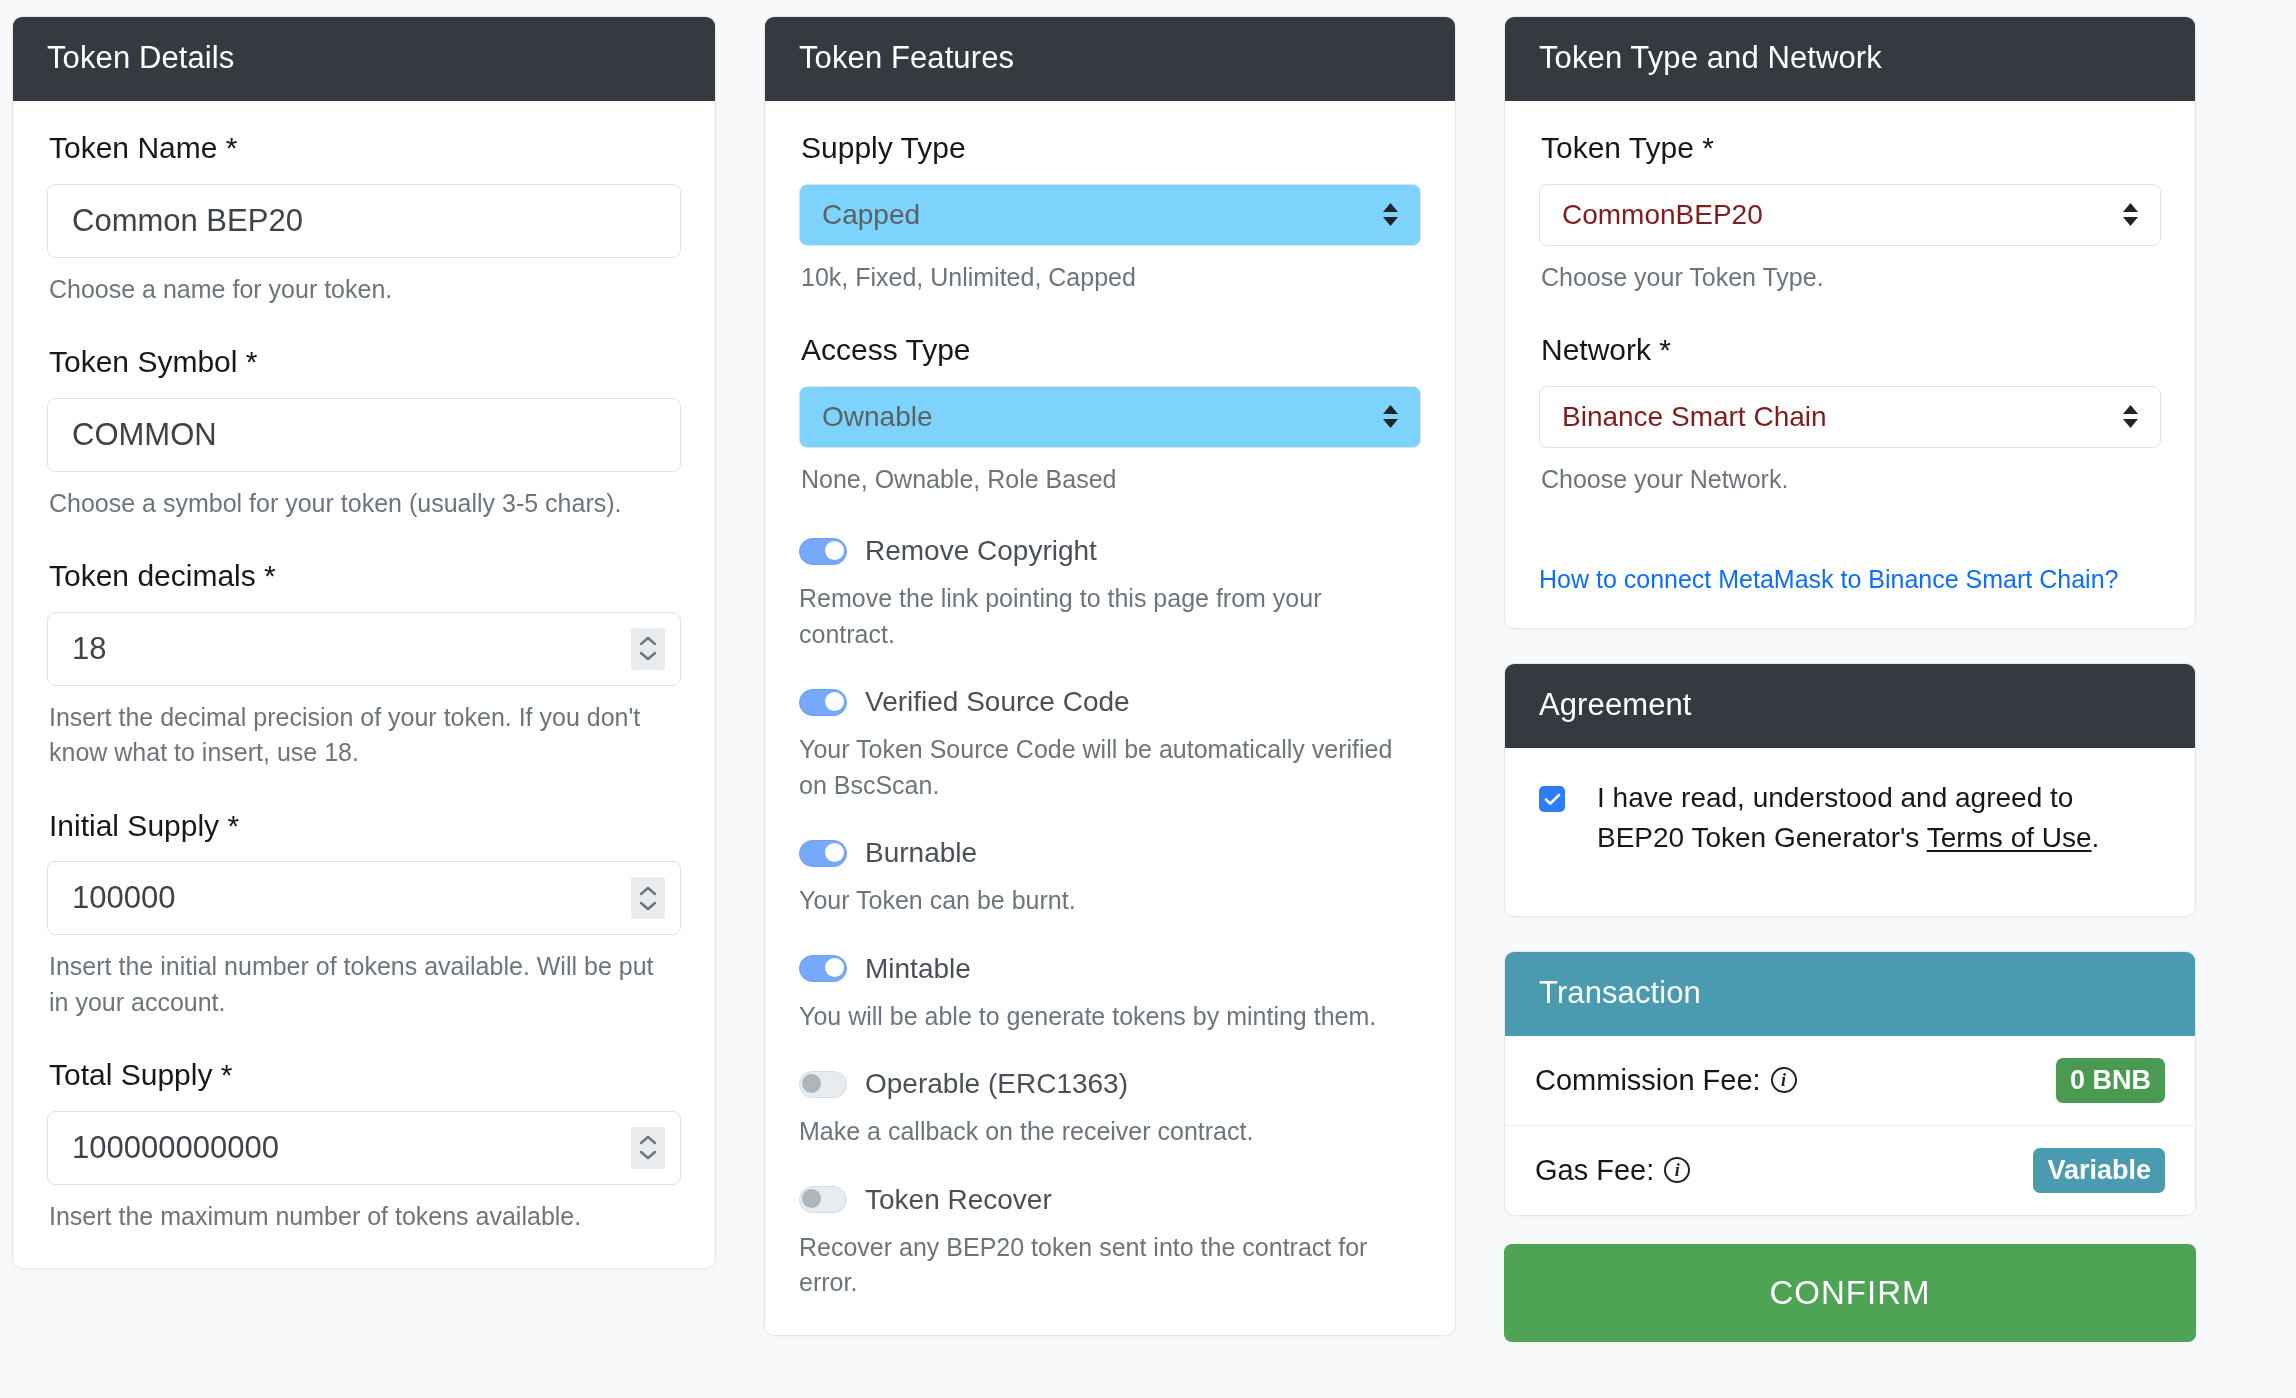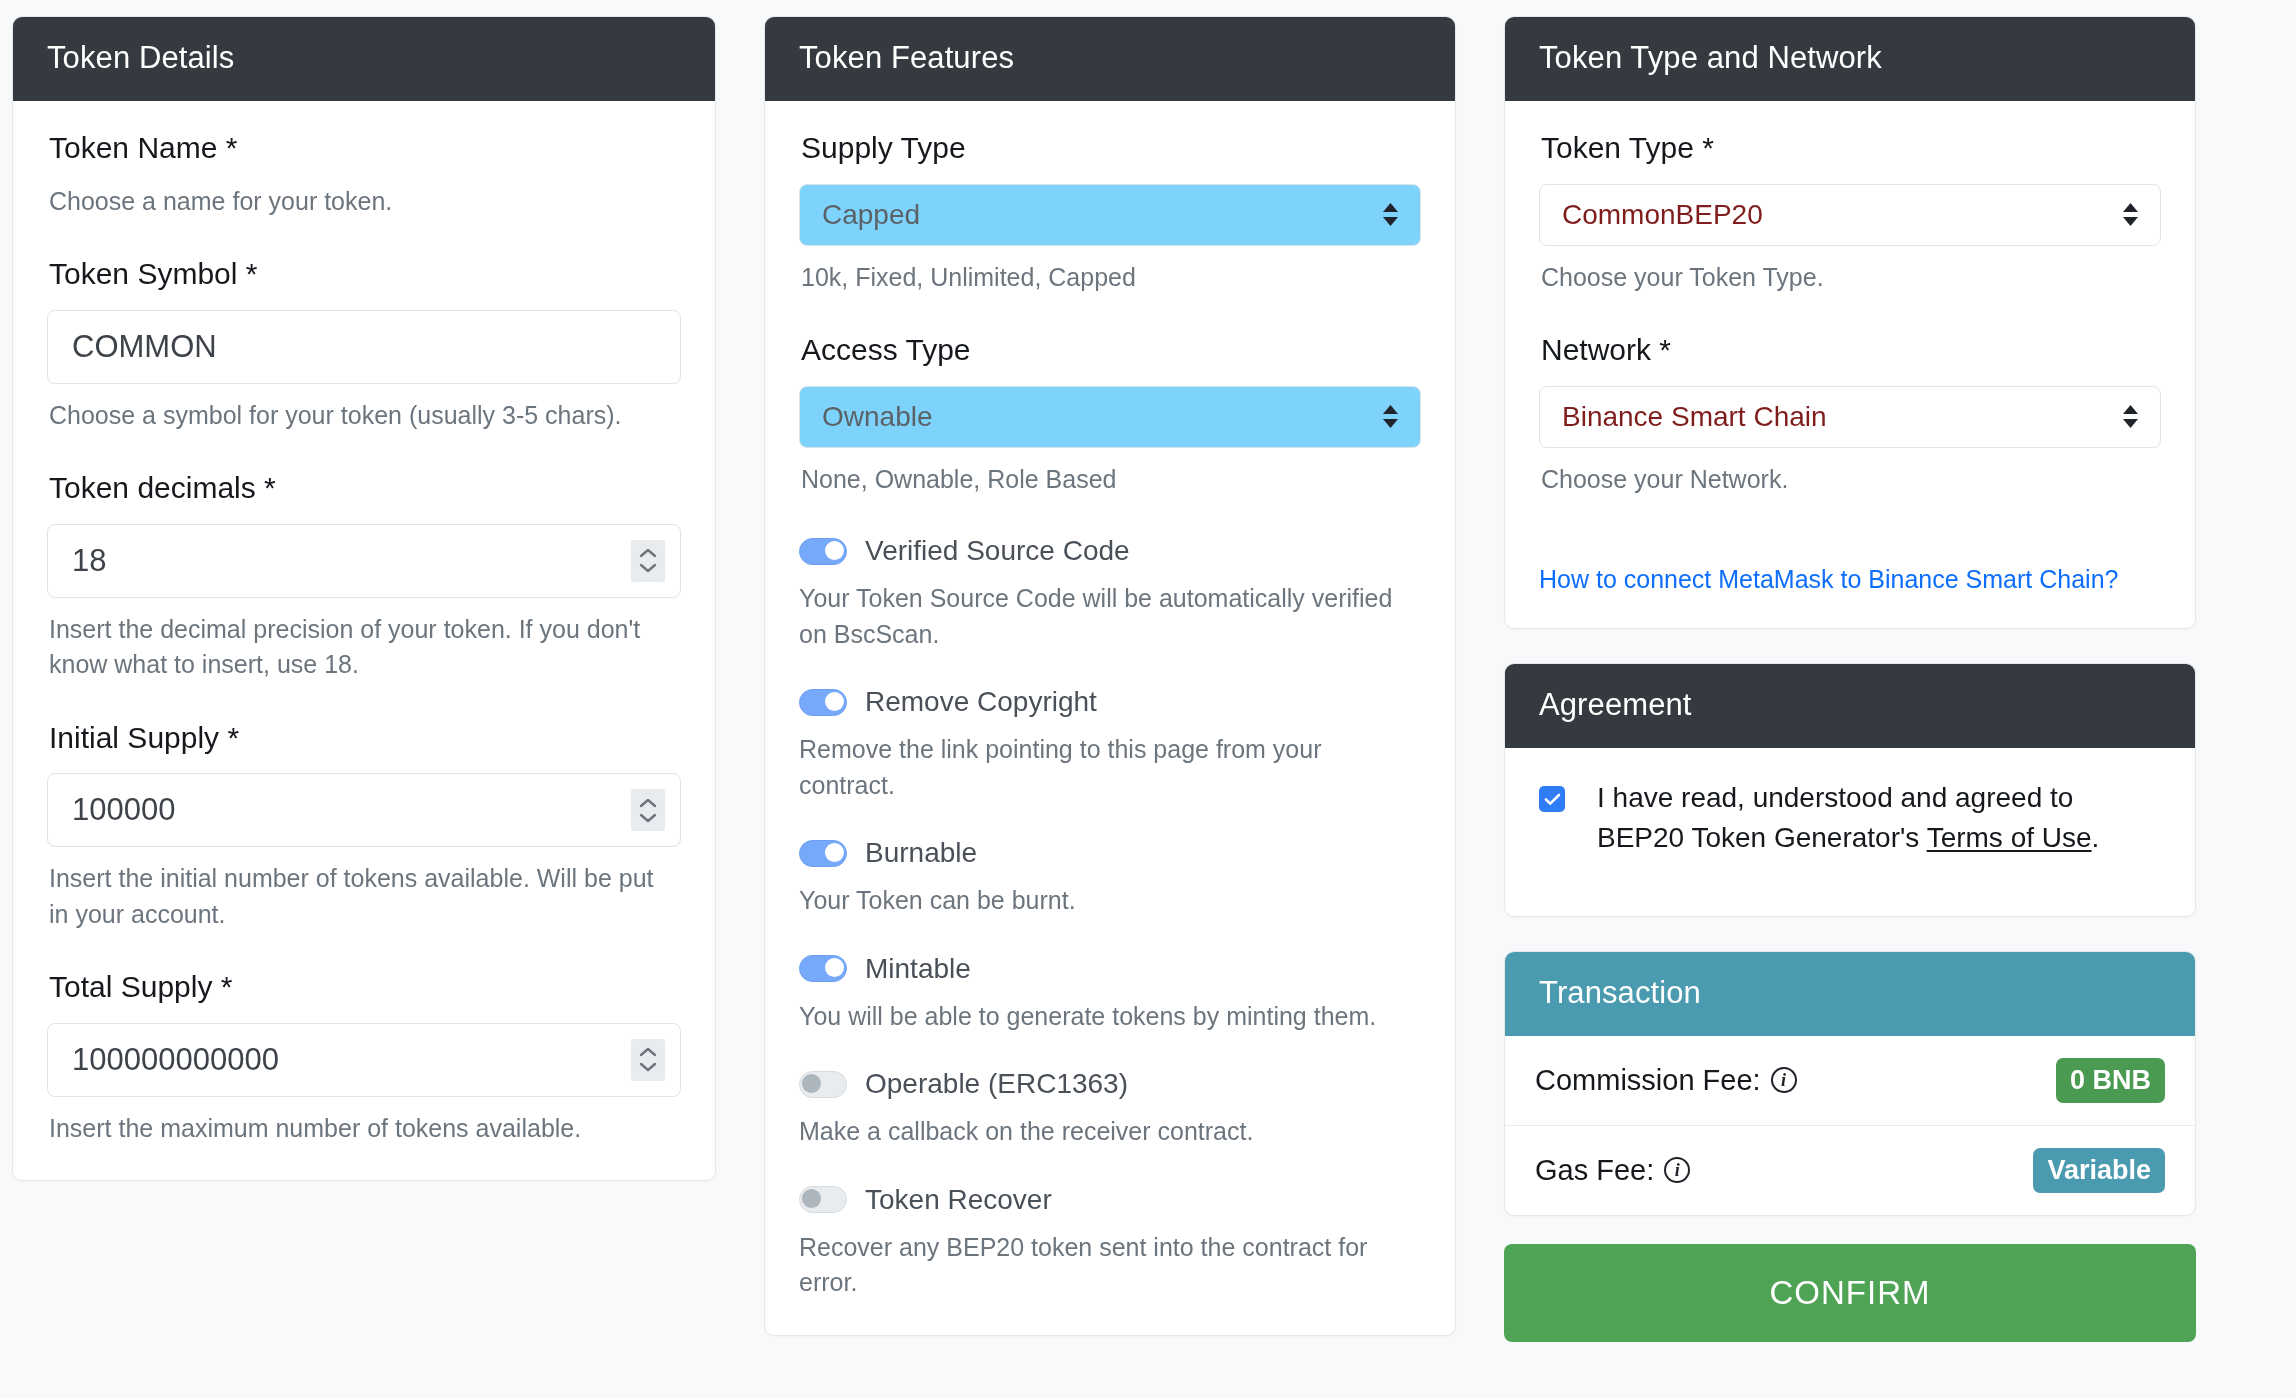--- a/index.html
+++ b/index.html
@@ -207,20 +207,23 @@
 
 <div class="page">
 
   <div class="col col-1">
     <div class="card">
       <div class="card-header">Token Details</div>
       <div class="card-body">
 
         <div class="field-block">
           <div class="field-label">Token Name *</div>
+          <div class="input-wrap">
+            <div class="text-input">Common BEP20</div>
+          </div>
           <div class="helper">Choose a name for your token.</div>
         </div>
 
         <div class="field-block">
           <div class="field-label">Token Symbol *</div>
           <div class="input-wrap">
             <div class="text-input">COMMON</div>
           </div>
           <div class="helper">Choose a symbol for your token (usually 3-5 chars).</div>
         </div>
@@ -312,33 +315,33 @@
             </div>
           </div>
           <div class="helper">None, Ownable, Role Based</div>
         </div>
 
         <div>
           <div class="toggle-row">
             <div class="switch on">
                 <div class="knob"></div>
               </div>
+            <div class="toggle-label">Remove Copyright</div>
+          </div>
+          <div class="toggle-desc">Remove the link pointing to this page from your contract.</div>
+        </div>
+
+        <div>
+          <div class="toggle-row">
+            <div class="switch on">
+                <div class="knob"></div>
+              </div>
             <div class="toggle-label">Verified Source Code</div>
           </div>
           <div class="toggle-desc">Your Token Source Code will be automatically verified on BscScan.</div>
-        </div>
-
-        <div>
-          <div class="toggle-row">
-            <div class="switch on">
-                <div class="knob"></div>
-              </div>
-            <div class="toggle-label">Remove Copyright</div>
-          </div>
-          <div class="toggle-desc">Remove the link pointing to this page from your contract.</div>
         </div>
 
         <div>
           <div class="toggle-row">
             <div class="switch on">
                 <div class="knob"></div>
               </div>
             <div class="toggle-label">Burnable</div>
           </div>
           <div class="toggle-desc">Your Token can be burnt.</div>

